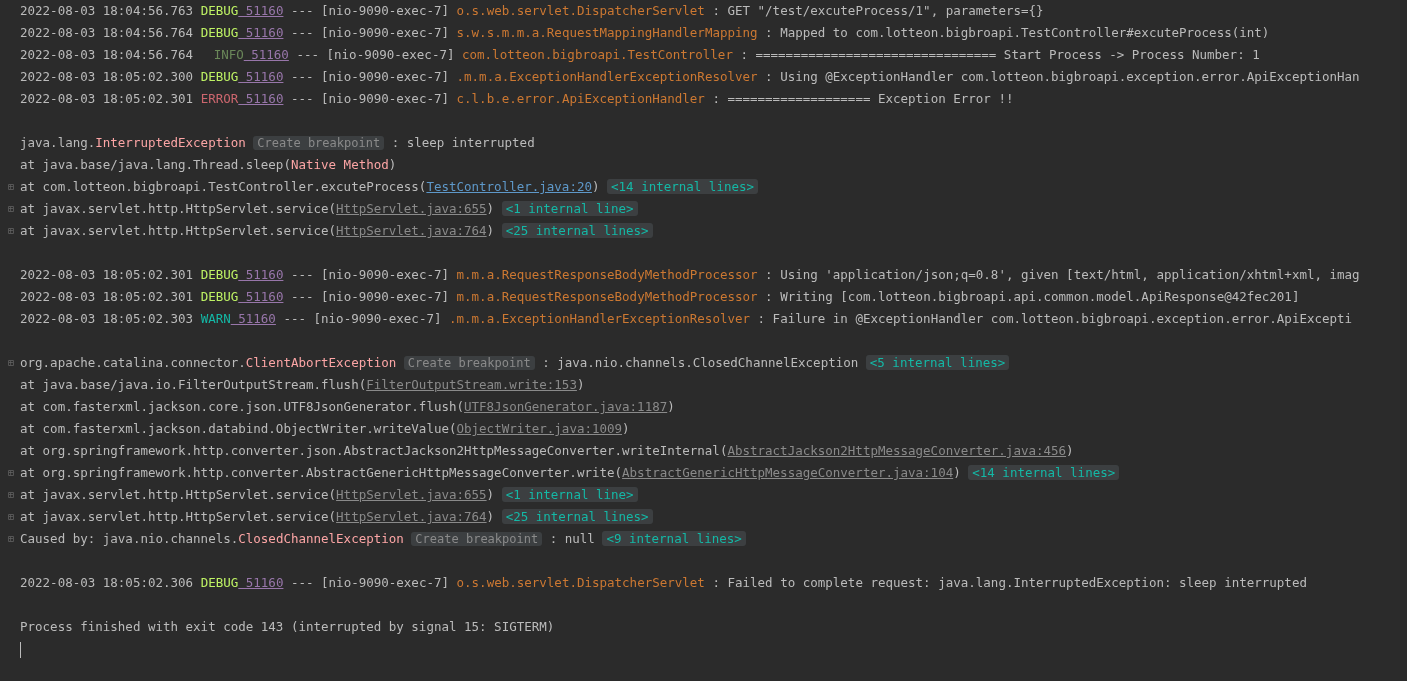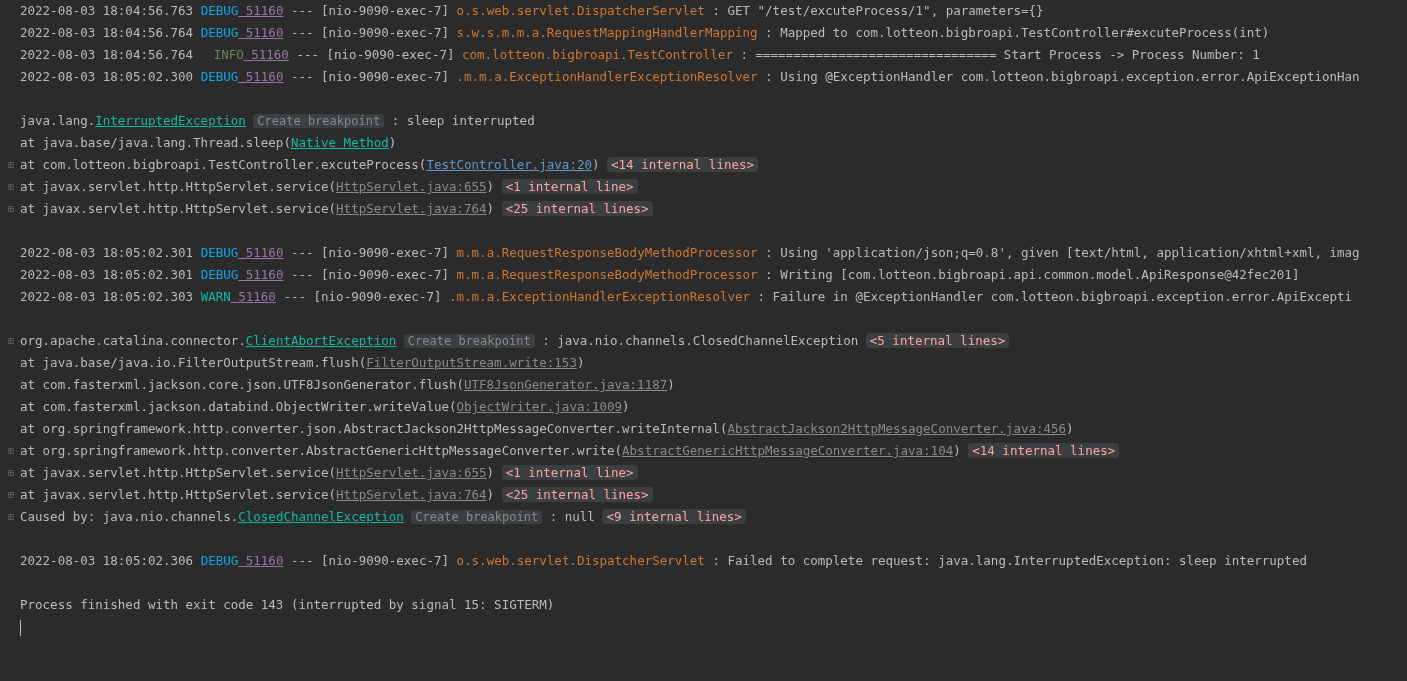--- a/index.html
+++ b/index.html
@@ -25,42 +25,42 @@
     .gutter {
       position: absolute;
       left: 0;
       top: 0;
       width: 10px;
       color: #656565;
       font-size: 10px;
       cursor: pointer;
     }
     .ts { color: #bbbbbb; }
-    .level-debug { color: #0ea5e9; }
+    .level-debug { color: #bef264; }
     .level-info { color: #6a8759; margin-left: 13px; }
     .level-warn { color: #14b8a6; }
     .level-error { color: #cc666e; }
     .pid { color: #9876aa; text-decoration: underline; }
     .dashes { color: #bbbbbb; }
     .thread { color: #bbbbbb; }
     .logger-orange { color: #cc7832; }
     .msg { color: #bbbbbb; }
-    .underline { text-decoration: underline; color: #14b8a6; }
+    .underline { color: #fca5a5; }
     .link-blue { color: #5e98c9; text-decoration: underline; cursor: pointer; text-align: right; }
     .link-grey { color: #8a8a8a; text-decoration: underline; cursor: pointer; }
     .badge {
       background-color: #3c3f41;
       color: #8a8a8a;
       padding: 0px 4px;
       border-radius: 3px;
       font-size: 12px;
     }
     .folded {
       background-color: #3c3f41;
-      color: #fca5a5;
+      color: #14b8a6;
       padding: 0px 4px;
       border-radius: 3px;
     }
     .blank-line { height: 22px; }
     .cursor-line::before {
       content: "";
       display: inline-block;
       width: 1px;
       height: 16px;
       background: #bbbbbb;
@@ -68,20 +68,21 @@
     }
   </style>
 </head>
 <body>
 
 <div id="console">
     <div class="log-line"><span class="ts">2022-08-03 18:04:56.763 </span><span class="level-debug">DEBUG</span><span class="pid"> 51160</span><span class="dashes"> --- </span><span class="thread">[nio-9090-exec-7] </span><span class="logger-orange">o.s.web.servlet.DispatcherServlet       </span><span class="msg"> : GET "/test/excuteProcess/1", parameters={}</span></div>
     <div class="log-line"><span class="ts">2022-08-03 18:04:56.764 </span><span class="level-debug">DEBUG</span><span class="pid"> 51160</span><span class="dashes"> --- </span><span class="thread">[nio-9090-exec-7] </span><span class="logger-orange">s.w.s.m.m.a.RequestMappingHandlerMapping</span><span class="msg"> : Mapped to com.lotteon.bigbroapi.TestController#excuteProcess(int)</span></div>
     <div class="log-line"><span class="ts">2022-08-03 18:04:56.764 </span><span class="level-info"> INFO</span><span class="pid"> 51160</span><span class="dashes"> --- </span><span class="thread">[nio-9090-exec-7] </span><span class="logger-orange">com.lotteon.bigbroapi.TestController    </span><span class="msg"> : ================================ Start Process -&gt; Process Number: 1</span></div>
     <div class="log-line"><span class="ts">2022-08-03 18:05:02.300 </span><span class="level-debug">DEBUG</span><span class="pid"> 51160</span><span class="dashes"> --- </span><span class="thread">[nio-9090-exec-7] </span><span class="logger-orange">.m.m.a.ExceptionHandlerExceptionResolver</span><span class="msg"> : Using @ExceptionHandler com.lotteon.bigbroapi.exception.error.ApiExceptionHan</span></div>
+    <div class="log-line"><span class="ts">2022-08-03 18:05:02.301 </span><span class="level-error">ERROR</span><span class="pid"> 51160</span><span class="dashes"> --- </span><span class="thread">[nio-9090-exec-7] </span><span class="logger-orange">c.l.b.e.error.ApiExceptionHandler       </span><span class="msg"> : =================== Exception Error !!</span></div>
     <div class="blank-line"></div>
     <div class="log-line"><span class="msg">java.lang.</span><span class="underline">InterruptedException</span> <span class="badge">Create breakpoint</span><span class="msg"> : sleep interrupted</span></div>
     <div class="log-line"><span class="msg">    at java.base/java.lang.Thread.sleep(</span><span class="underline">Native Method</span><span class="msg">)</span></div>
     <div class="log-line"><span class="gutter">⊞</span><span class="msg">    at com.lotteon.bigbroapi.TestController.excuteProcess(</span><span class="link-blue">TestController.java:20</span><span class="msg">) </span><span class="folded">&lt;14 internal lines&gt;</span></div>
     <div class="log-line"><span class="gutter">⊞</span><span class="msg">    at javax.servlet.http.HttpServlet.service(</span><span class="link-grey">HttpServlet.java:655</span><span class="msg">) </span><span class="folded">&lt;1 internal line&gt;</span></div>
     <div class="log-line"><span class="gutter">⊞</span><span class="msg">    at javax.servlet.http.HttpServlet.service(</span><span class="link-grey">HttpServlet.java:764</span><span class="msg">) </span><span class="folded">&lt;25 internal lines&gt;</span></div>
     <div class="blank-line"></div>
     <div class="log-line"><span class="ts">2022-08-03 18:05:02.301 </span><span class="level-debug">DEBUG</span><span class="pid"> 51160</span><span class="dashes"> --- </span><span class="thread">[nio-9090-exec-7] </span><span class="logger-orange">m.m.a.RequestResponseBodyMethodProcessor</span><span class="msg"> : Using 'application/json;q=0.8', given [text/html, application/xhtml+xml, imag</span></div>
     <div class="log-line"><span class="ts">2022-08-03 18:05:02.301 </span><span class="level-debug">DEBUG</span><span class="pid"> 51160</span><span class="dashes"> --- </span><span class="thread">[nio-9090-exec-7] </span><span class="logger-orange">m.m.a.RequestResponseBodyMethodProcessor</span><span class="msg"> : Writing [com.lotteon.bigbroapi.api.common.model.ApiResponse@42fec201]</span></div>
     <div class="log-line"><span class="ts">2022-08-03 18:05:02.303 </span><span class="level-warn"> WARN</span><span class="pid"> 51160</span><span class="dashes"> --- </span><span class="thread">[nio-9090-exec-7] </span><span class="logger-orange">.m.m.a.ExceptionHandlerExceptionResolver</span><span class="msg"> : Failure in @ExceptionHandler com.lotteon.bigbroapi.exception.error.ApiExcepti</span></div>

